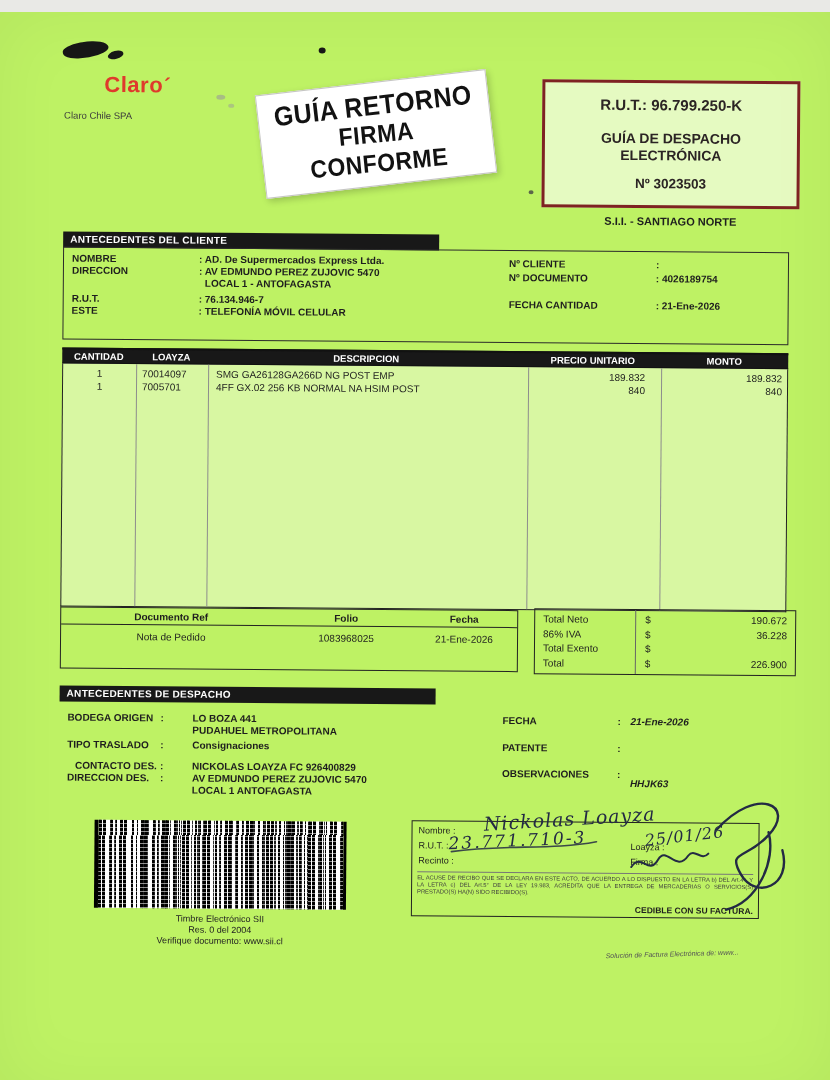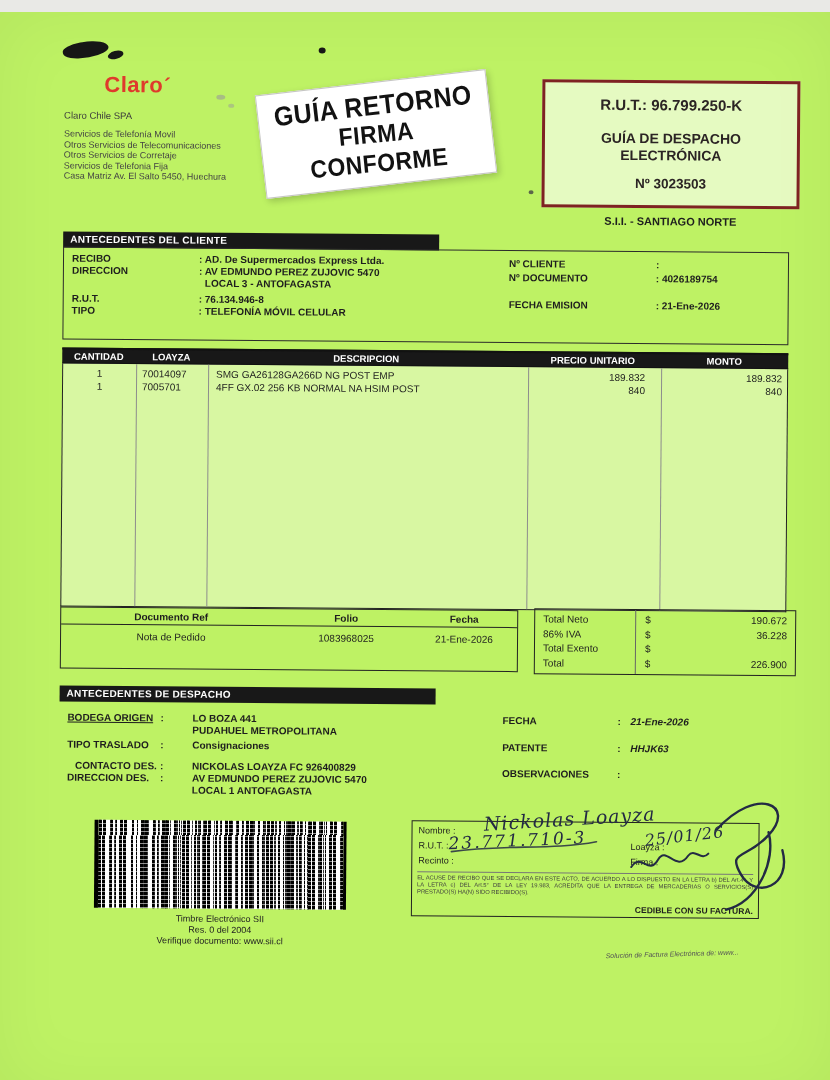--- a/index.html
+++ b/index.html
@@ -105,60 +105,53 @@
 
     <div class="artifact" style="left:60px;top:32px;width:46px;height:16px;border-radius:45% 60% 50% 55%;transform:rotate(-10deg);"></div>
     <div class="artifact" style="left:105px;top:41px;width:16px;height:8px;border-radius:50%;transform:rotate(-15deg);"></div>
     <div class="artifact" style="left:316px;top:36px;width:7px;height:6px;border-radius:50%;"></div>
     <div class="artifact" style="left:214px;top:84px;width:9px;height:5px;background:#9a9a9a;opacity:.6;border-radius:50%;"></div>
     <div class="artifact" style="left:226px;top:93px;width:6px;height:4px;background:#9a9a9a;opacity:.5;border-radius:50%;"></div>
     <div class="artifact" style="left:527px;top:177px;width:5px;height:4px;background:#444;border-radius:50%;opacity:.8;"></div>
 
     <div class="logo"><span>Claro</span><span class="logo-tick">´</span></div>
     <div class="company-name">Claro Chile SPA</div>
-    <div class="company-services">
-      <div>Servicios de Telefonía Movil</div>
-      <div>Otros Servicios de Telecomunicaciones</div>
-      <div>Otros Servicios de Corretaje</div>
-      <div>Servicios de Telefonia Fija</div>
-      <div>Casa Matriz Av. El Salto 5450, Huechura</div>
-    </div>
 
     <div class="stamp">
       <div class="stamp-l1">GUÍA RETORNO</div>
       <div class="stamp-l2">FIRMA CONFORME</div>
     </div>
 
     <div class="doc-box">
       <div class="doc-rut">R.U.T.: 96.799.250-K</div>
       <div class="doc-type">
         <div>GUÍA DE DESPACHO</div>
         <div>ELECTRÓNICA</div>
       </div>
       <div class="doc-num">Nº 3023503</div>
     </div>
     <div class="sii">S.I.I. - SANTIAGO NORTE</div>
 
     <div class="bar" style="left:62px;top:222px;">ANTECEDENTES DEL CLIENTE</div>
     <div class="client-box">
-      <span style="left:8px;top:5px;">RECIBO</span>
+      <span style="left:8px;top:5px;">NOMBRE</span>
       <span style="left:135px;top:5px;">: AD. De Supermercados Express Ltda.</span>
       <span style="left:8px;top:17px;">DIRECCION</span>
       <span style="left:135px;top:17px;">: AV EDMUNDO PEREZ ZUJOVIC 5470</span>
-      <span style="left:141px;top:29px;">LOCAL 3 -  ANTOFAGASTA</span>
+      <span style="left:141px;top:29px;">LOCAL 1 -  ANTOFAGASTA</span>
       <span style="left:8px;top:45px;">R.U.T.</span>
-      <span style="left:135px;top:45px;">: 76.134.946-8</span>
-      <span style="left:8px;top:57px;">TIPO</span>
+      <span style="left:135px;top:45px;">: 76.134.946-7</span>
+      <span style="left:8px;top:57px;">ESTE</span>
       <span style="left:135px;top:57px;">: TELEFONÍA MÓVIL CELULAR</span>
 
       <span style="left:445px;top:7px;">Nº CLIENTE</span>
       <span style="left:592px;top:7px;">:</span>
       <span style="left:445px;top:21px;">Nº DOCUMENTO</span>
       <span style="left:592px;top:21px;">:  4026189754</span>
-      <span style="left:445px;top:48px;">FECHA EMISION</span>
+      <span style="left:445px;top:48px;">FECHA CANTIDAD</span>
       <span style="left:592px;top:48px;">:  21-Ene-2026</span>
     </div>
 
     <div class="items-head">
       <div class="c1 hc">CANTIDAD</div>
       <div class="c2 hc">LOAYZA</div>
       <div class="c3 hc">DESCRIPCION</div>
       <div class="c4 hc">PRECIO UNITARIO</div>
       <div class="c5 hc">MONTO</div>
     </div>
@@ -215,21 +208,21 @@
       </div>
       <div class="trow">
         <div class="tl">Total</div>
         <div class="tc">$</div>
         <div class="tv">226.900</div>
       </div>
     </div>
 
     <div class="bar" style="left:62px;top:676px;">ANTECEDENTES DE DESPACHO</div>
 
-    <span class="dfield" style="left:70px;top:702px;text-decoration:underline;">BODEGA ORIGEN</span>
+    <span class="dfield" style="left:70px;top:702px;">BODEGA ORIGEN</span>
     <span class="dfield" style="left:163px;top:702px;">:</span>
     <span class="dfield" style="left:195px;top:702px;">LO BOZA 441</span>
     <span class="dfield" style="left:195px;top:714px;">PUDAHUEL   METROPOLITANA</span>
 
     <span class="dfield" style="left:70px;top:729px;">TIPO TRASLADO</span>
     <span class="dfield" style="left:163px;top:729px;">:</span>
     <span class="dfield" style="left:195px;top:729px;">Consignaciones</span>
 
     <span class="dfield" style="left:78px;top:750px;">CONTACTO DES.</span>
     <span class="dfield" style="left:163px;top:750px;">:</span>
@@ -239,21 +232,21 @@
     <span class="dfield" style="left:163px;top:762px;">:</span>
     <span class="dfield" style="left:195px;top:762px;">AV EDMUNDO PEREZ ZUJOVIC 5470</span>
     <span class="dfield" style="left:195px;top:774px;">LOCAL 1   ANTOFAGASTA</span>
 
     <span class="dfield" style="left:505px;top:702px;">FECHA</span>
     <span class="dfield" style="left:620px;top:702px;">:</span>
     <span class="dfield ital" style="left:633px;top:702px;">21-Ene-2026</span>
 
     <span class="dfield" style="left:505px;top:729px;">PATENTE</span>
     <span class="dfield" style="left:620px;top:729px;">:</span>
-    <span class="dfield ital" style="left:633px;top:729px;">HHJK63</span>
+    <span class="dfield ital" style="left:633px;top:764px;">HHJK63</span>
 
     <span class="dfield" style="left:505px;top:755px;">OBSERVACIONES</span>
     <span class="dfield" style="left:620px;top:755px;">:</span>
 
     <div class="barcode"></div>
     <div class="timbre">
       <div>Timbre Electrónico SII</div>
       <div>Res. 0 del 2004</div>
       <div>Verifique documento: www.sii.cl</div>
     </div>

